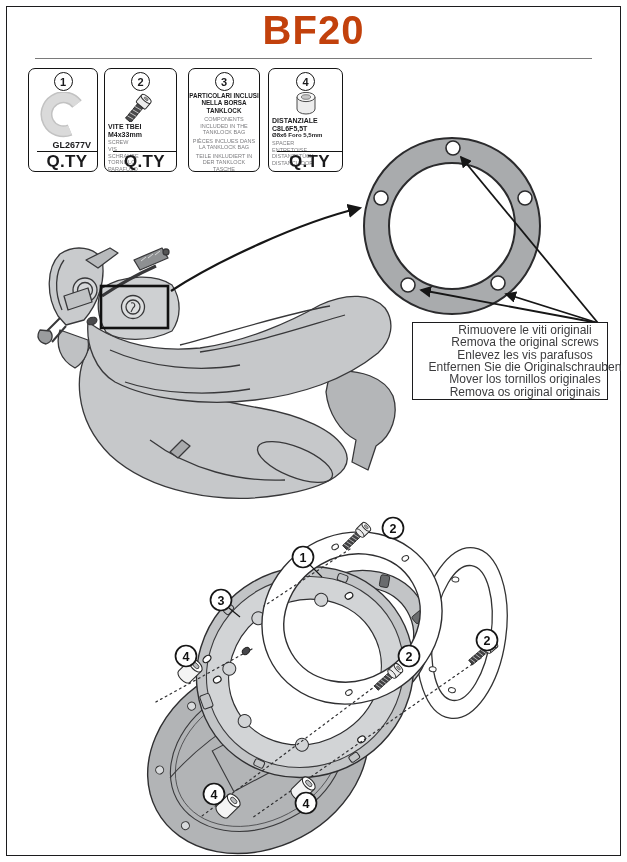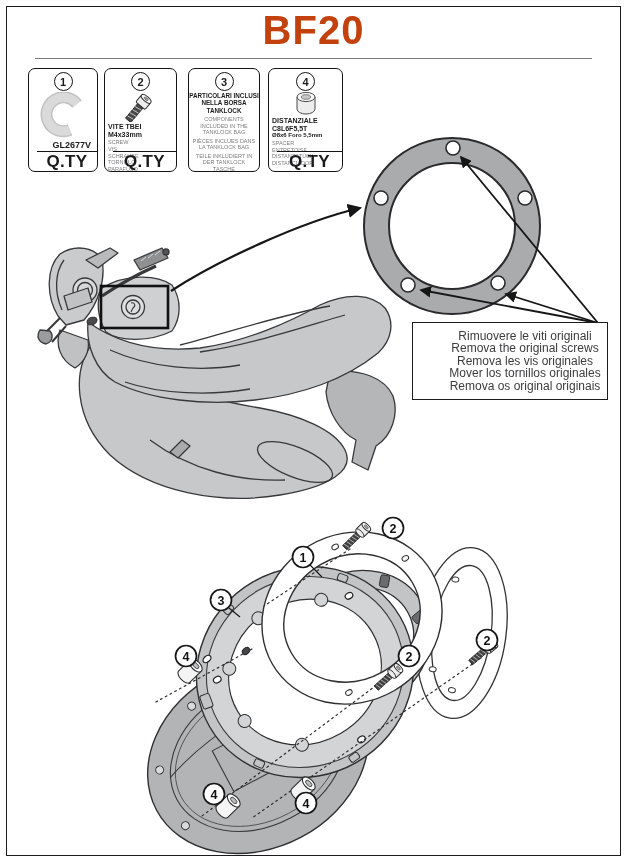--- a/index.html
+++ b/index.html
@@ -325,18 +325,19 @@
           <circle cx="306" cy="803" r="10.5" fill="#fff" stroke="#161616" stroke-width="1.7"></circle>
           <text class="callout-text" x="306" y="807.5" text-anchor="middle">4</text>
         </g>
       </g>
     </g>
   </svg>
 
   <div class="instr-box">
     <div>Rimuovere le viti originali</div>
     <div>Remova the original screws</div>
-    <div>Remova  les vis originales</div>
+    <div>Enlevez  les vis parafusos</div>
+    <div>Entfernen Sie die Originalschrauben</div>
     <div>Mover los tornillos originales</div>
     <div>Remova os original originais</div>
   </div>
 
 </div>
 
 </body></html>

